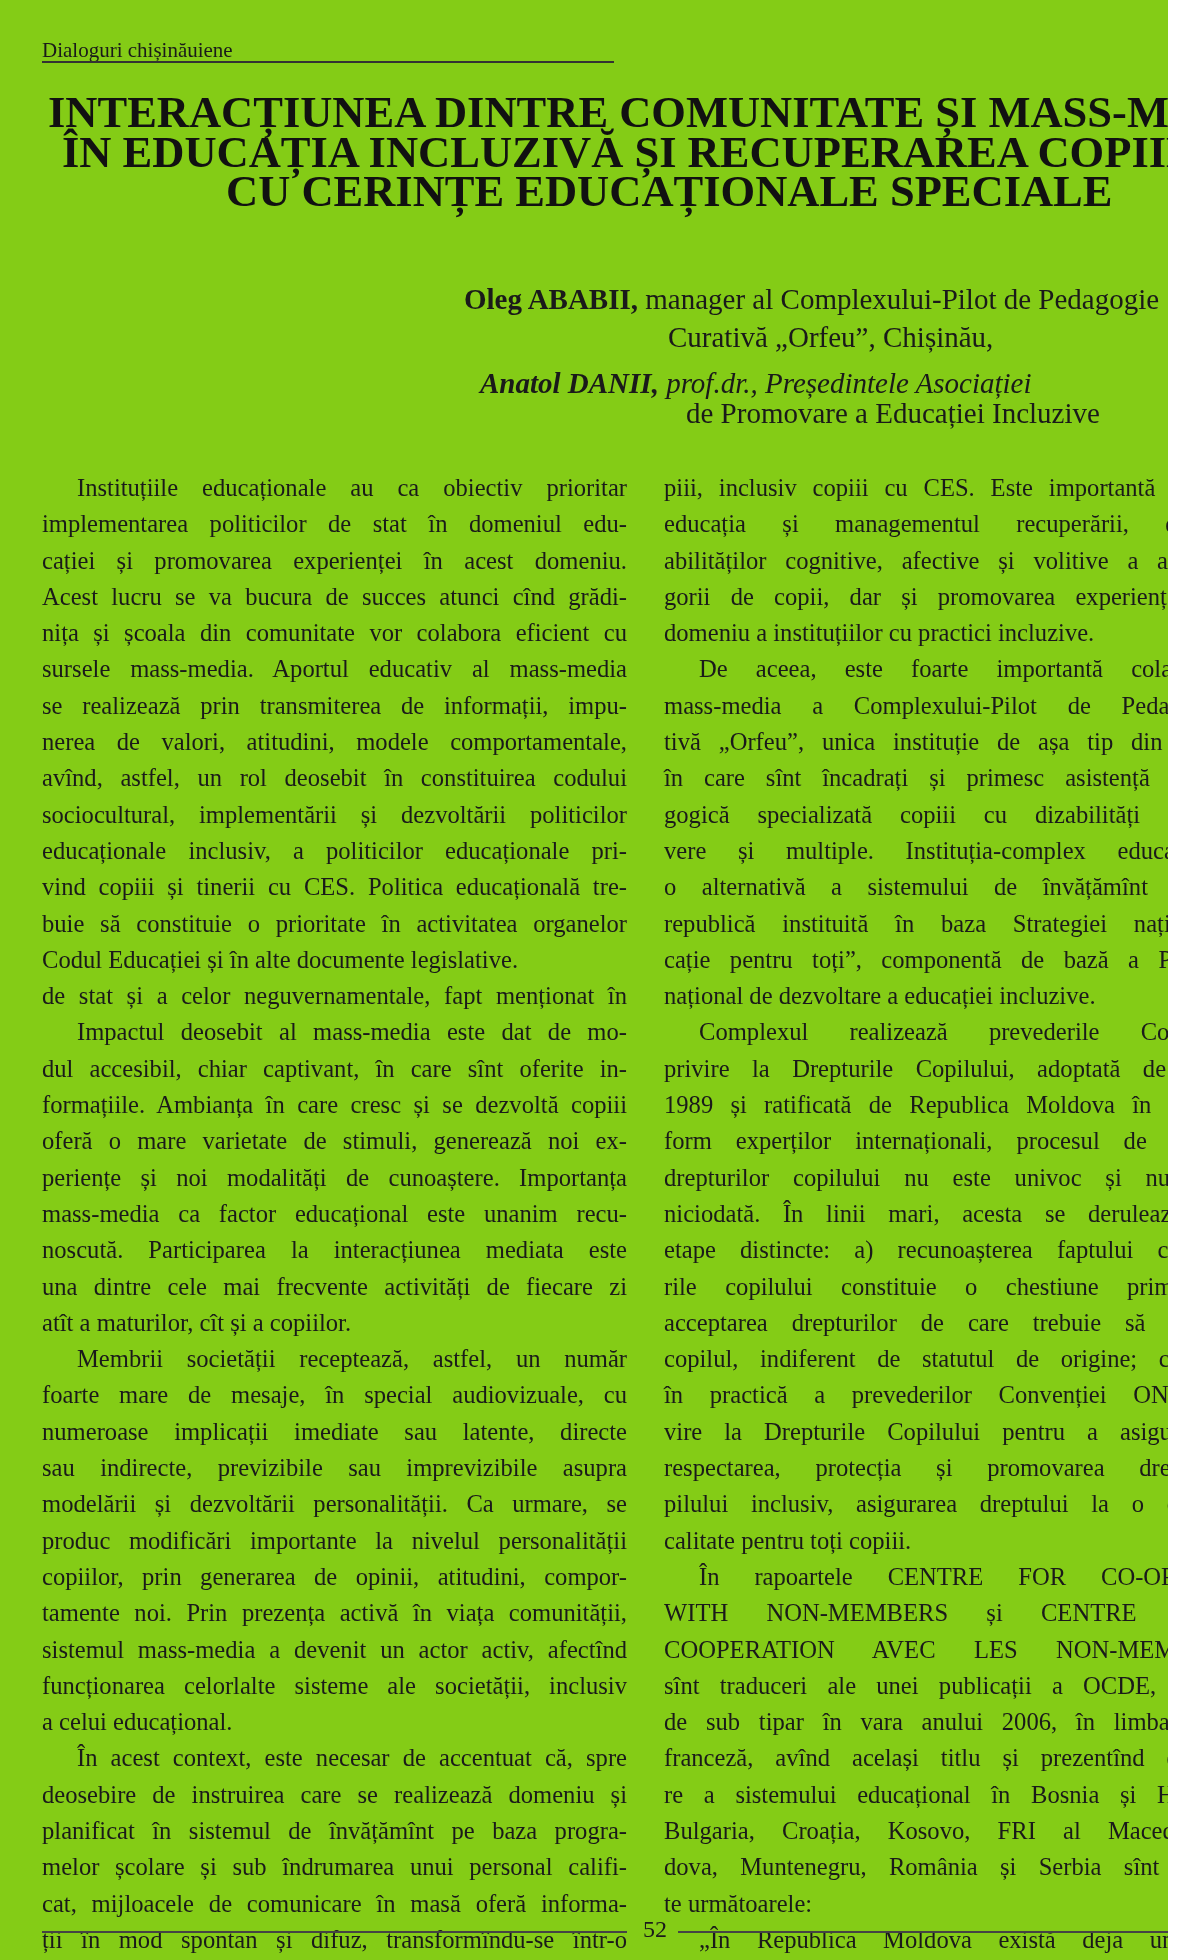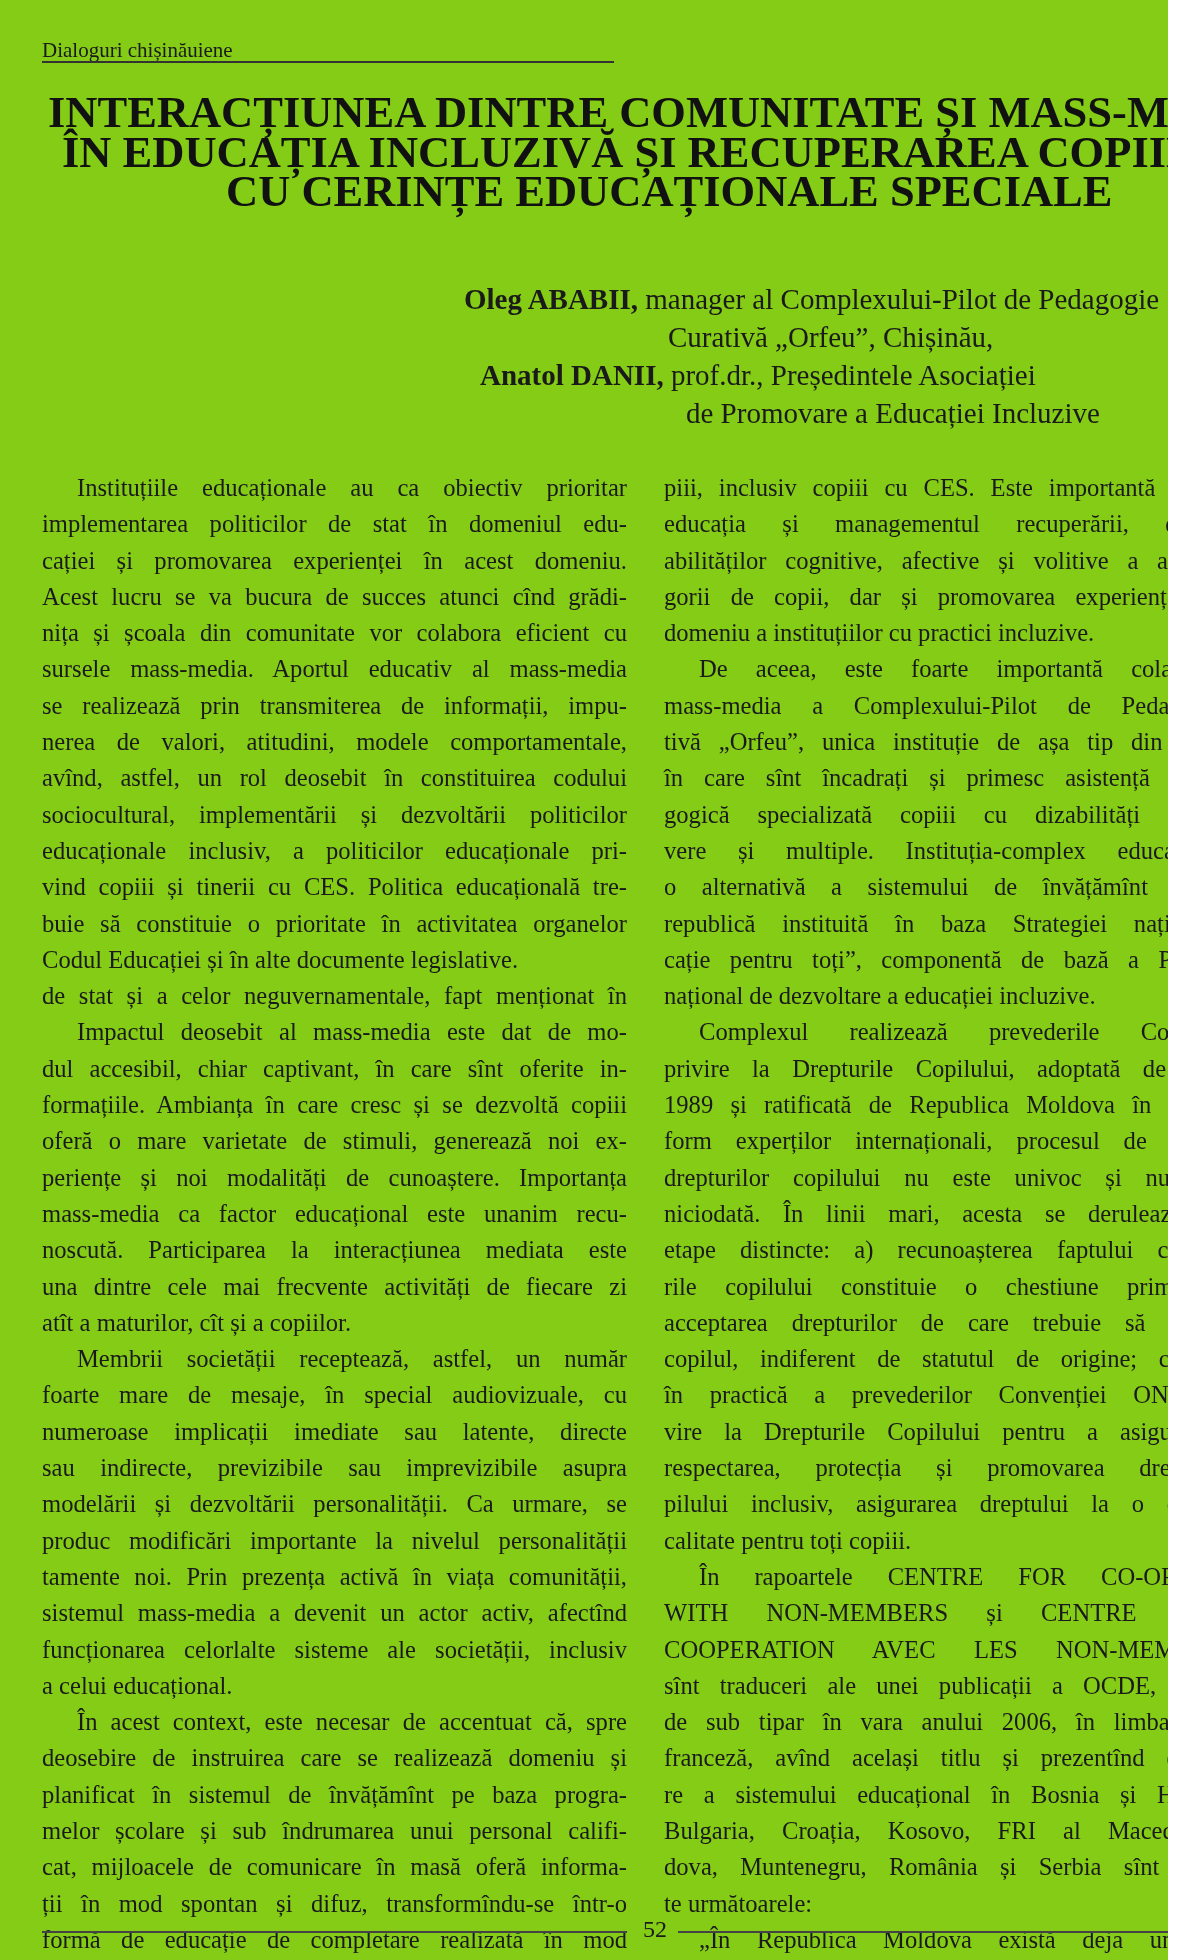--- a/index.html
+++ b/index.html
@@ -39,21 +39,21 @@
       <div style="left:48px;top:0px;">INTERACȚIUNEA DINTRE COMUNITATE ȘI MASS-MEDIA</div>
       <div style="left:62px;top:40px;">ÎN EDUCAȚIA INCLUZIVĂ ȘI RECUPERAREA COPIILOR</div>
       <div style="left:226px;top:79px;">CU CERINȚE EDUCAȚIONALE SPECIALE</div>
     </div>
 
     <div class="authors">
       <div style="left:464px;top:0px;">
         <b>Oleg ABABII,</b><span> manager al Complexului-Pilot de Pedagogie</span>
       </div>
       <div style="left:668px;top:38px;">Curativă „Orfeu”, Chișinău,</div>
-      <div style="left:480px;top:76px;">
+      <div style="left:480px;top:84px;font-style:italic;">
         <b>Anatol DANII,</b><span> prof.dr., Președintele Asociației</span>
       </div>
       <div style="left:686px;top:114px;text-align:center;">de Promovare a Educației Incluzive</div>
     </div>
 
     <div class="col left">
       <span class="ln ind">Instituțiile educaționale au ca obiectiv prioritar</span>
       <span class="ln">implementarea politicilor de stat în domeniul edu-</span>
       <span class="ln">cației și promovarea experienței în acest domeniu.</span>
       <span class="ln">Acest lucru se va bucura de succes atunci cînd grădi-</span>
@@ -76,20 +76,21 @@
       <span class="ln">mass-media ca factor educațional este unanim recu-</span>
       <span class="ln">noscută. Participarea la interacțiunea mediata este</span>
       <span class="ln">una dintre cele mai frecvente activități de fiecare zi</span>
       <span class="ln end">atît a maturilor, cît și a copiilor.</span>
       <span class="ln ind">Membrii societății receptează, astfel, un număr</span>
       <span class="ln">foarte mare de mesaje, în special audiovizuale, cu</span>
       <span class="ln">numeroase implicații imediate sau latente, directe</span>
       <span class="ln">sau indirecte, previzibile sau imprevizibile asupra</span>
       <span class="ln">modelării și dezvoltării personalității. Ca urmare, se</span>
       <span class="ln">produc modificări importante la nivelul personalității</span>
+      <span class="ln">copiilor, prin generarea de opinii, atitudini, compor-</span>
       <span class="ln">tamente noi. Prin prezența activă în viața comunității,</span>
       <span class="ln">sistemul mass-media a devenit un actor activ, afectînd</span>
       <span class="ln">funcționarea celorlalte sisteme ale societății, inclusiv</span>
       <span class="ln end">a celui educațional.</span>
       <span class="ln ind">În acest context, este necesar de accentuat că, spre</span>
       <span class="ln">deosebire de instruirea care se realizează domeniu și</span>
       <span class="ln">planificat în sistemul de învățămînt pe baza progra-</span>
       <span class="ln">melor școlare și sub îndrumarea unui personal califi-</span>
       <span class="ln">cat, mijloacele de comunicare în masă oferă informa-</span>
       <span class="ln">ții în mod spontan și difuz, transformîndu-se într-o</span>

